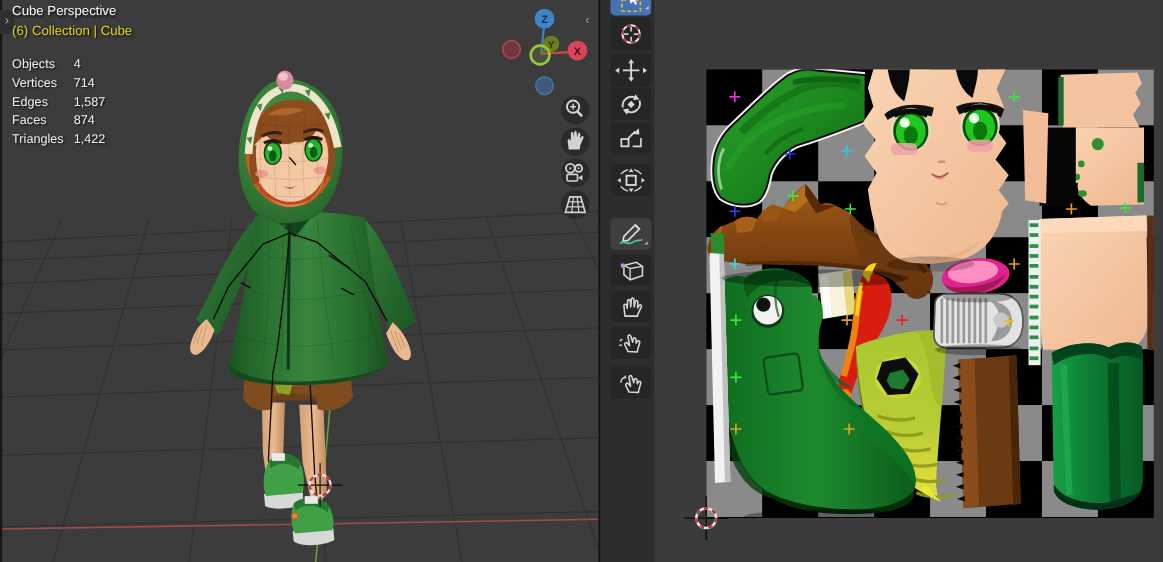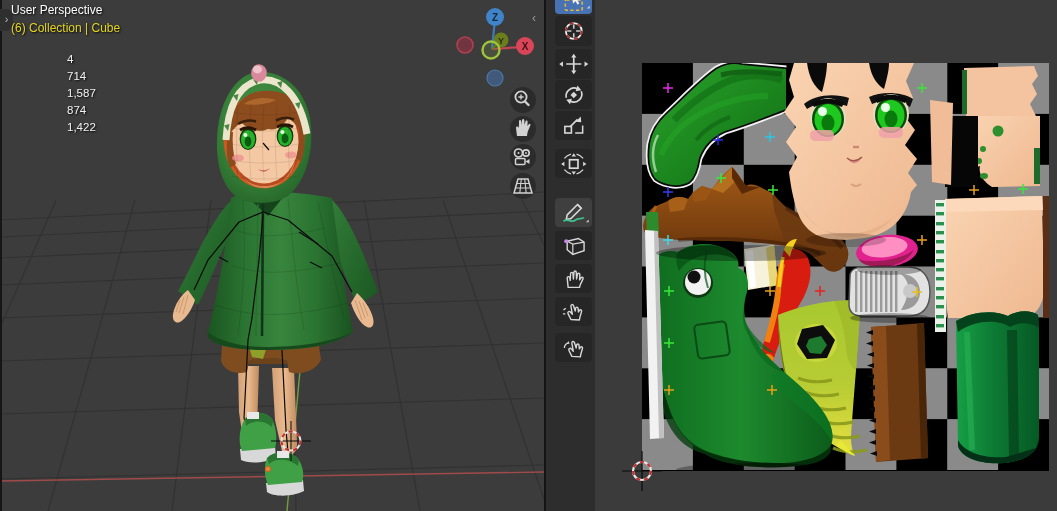--- a/index.html
+++ b/index.html
@@ -178,22 +178,23 @@
       <circle cx="518.5" cy="153" r="1" fill="#d2d2d2"></circle>
       <circle cx="526" cy="153" r="0.9" fill="#d2d2d2"></circle>
       <rect x="515.5" y="158.5" width="9.5" height="6" rx="1" fill="none" stroke="#d2d2d2" stroke-width="1.5"></rect>
       <path d="M525.5,161.5 L529.5,159 L529.5,164 Z" fill="#d2d2d2"></path>
       <path d="M518,179 L528,179 L532,193 L514,193 Z" fill="none" stroke="#d2d2d2" stroke-width="1.5"></path>
       <path d="M521.3,179 L519.8,193 M524.7,179 L526.2,193 M516.8,183.5 L529.2,183.5 M515.7,188 L530.3,188" stroke="#d2d2d2" stroke-width="1.1"></path>
     </svg>
 <div style="position:absolute;left:0;top:0;width:2px;height:511px;background:#161616"></div>
 <div style="position:absolute;left:0;top:9px;width:13px;height:22px;background:#2f2f2f;border-radius:0 6px 6px 0;color:#bbb;font-size:11px;line-height:21px;text-align:center">›</div>
 <div style="position:absolute;left:532px;top:11px;color:#9a9a9a;font-size:12px">‹</div>
-<div class="sh" style="position:absolute;left:11px;top:3px;font-size:12px;color:#fdfdfd">User Perspective</div>
+<div class="sh" style="position:absolute;left:11px;top:3px;font-size:12px;color:#fdfdfd">Cube Perspective</div>
 <div class="sh" style="position:absolute;left:11px;top:21px;font-size:12px;color:#e3d51f">(6) Collection | Cube</div>
+<div class="sh" style="position:absolute;left:11px;top:51px;font-size:11.5px;color:#f2f2f2;line-height:17px">Objects<br>Vertices<br>Edges<br>Faces<br>Triangles</div>
 <div class="sh" style="position:absolute;left:67px;top:51px;font-size:11.5px;color:#f2f2f2;line-height:17px">4<br>714<br>1,587<br>874<br>1,422</div>
 </div>
 <div style="position:absolute;left:544px;top:0;width:2px;height:511px;background:#141414"></div>
 <div style="position:absolute;left:546px;top:0;width:511px;height:511px;overflow:hidden">
 <svg width="511" height="511" viewBox="0 0 511 511">
       <defs>
         <linearGradient id="skg" x1="0" y1="0" x2="1" y2="1">
           <stop offset="0" stop-color="#fad4b2"></stop>
           <stop offset="1" stop-color="#eeb890"></stop>
         </linearGradient>

